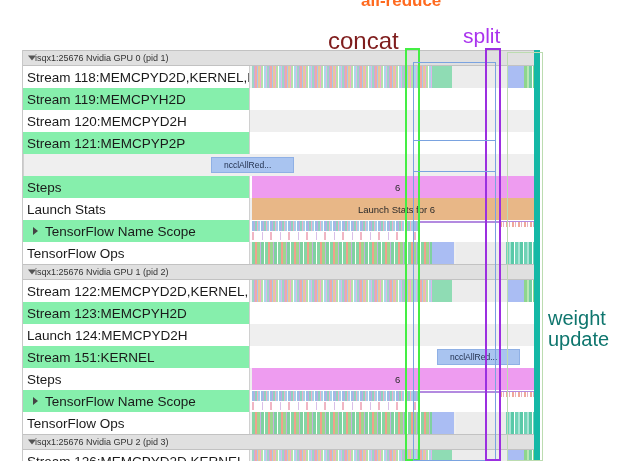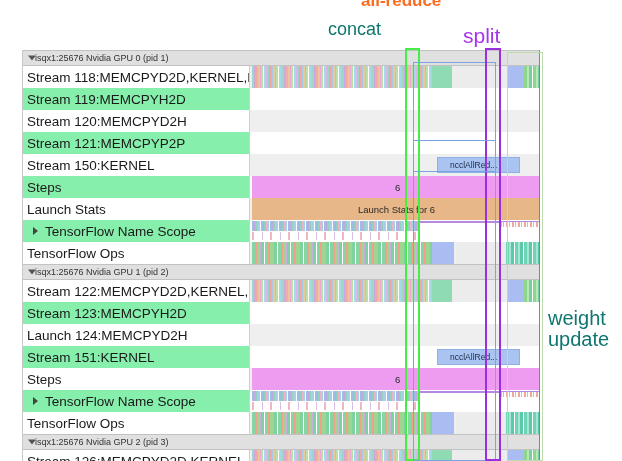--- a/index.html
+++ b/index.html
@@ -12,36 +12,36 @@
   }
   #root { position: relative; width: 622px; height: 461px; background:#fff; }
 
   
   .anno {
     position: absolute;
     font-family: "Liberation Sans", sans-serif;
     white-space: pre;
     line-height: 1.05;
   }
-  #anno-concat { left: 328px; top: 20px; font-size: 18px; color: #0f766e; }
+  #anno-concat { left: 328px; top: 28px; font-size: 24px; color: #7f1d1d; }
   #anno-split  { left: 463px; top: 25px; font-size: 21px; color: #aa33ee; }
   #anno-nccl   { left: 428px; top: 106px; font-size: 19px; color: #5b86d8; }
   #anno-weight { left: 548px; top: 308px; font-size: 20px; color: #0f766e; }
   #anno-orange-clip {
     left: 361px; top: -8px; font-size: 17px; color: #ff6a1f;
     font-weight: 600;
   }
 
   
   #panel {
     position: absolute; left: 22px; top: 50px;
     width: 518px; height: 411px;
     background: #ffffff;
     border-left: 1px solid #c8c8c8;
-    border-right: 1px solid #14b8a6;
+    border-right: 6px solid #14b8a6;
     overflow: hidden;
   }
   .group-header {
     position: relative;
     height: 16px;
     background: #e0e0e0;
     border-top: 1px solid #c2c2c2;
     border-bottom: 1px solid #c2c2c2;
     font-size: 9px;
     color: #333;
@@ -219,23 +219,20 @@
         </div>
         <div class="track"></div>
       </div>
       <div class="row">
         <div class="row-label">
           <span>Stream 121:MEMCPYP2P</span>
         </div>
         <div class="track"></div>
       </div>
       <div class="row alt">
-        <div class="row-label">
-          <span>Stream 150:KERNEL</span>
-        </div>
         <div class="track">
           <div class="bar nccl-bar" style="left: 187px; width: 83px;">
             <div class="bar-label">ncclAllRed...</div>
           </div>
         </div>
       </div>
       <div class="row">
         <div class="row-label">
           <span>Steps</span>
         </div>

